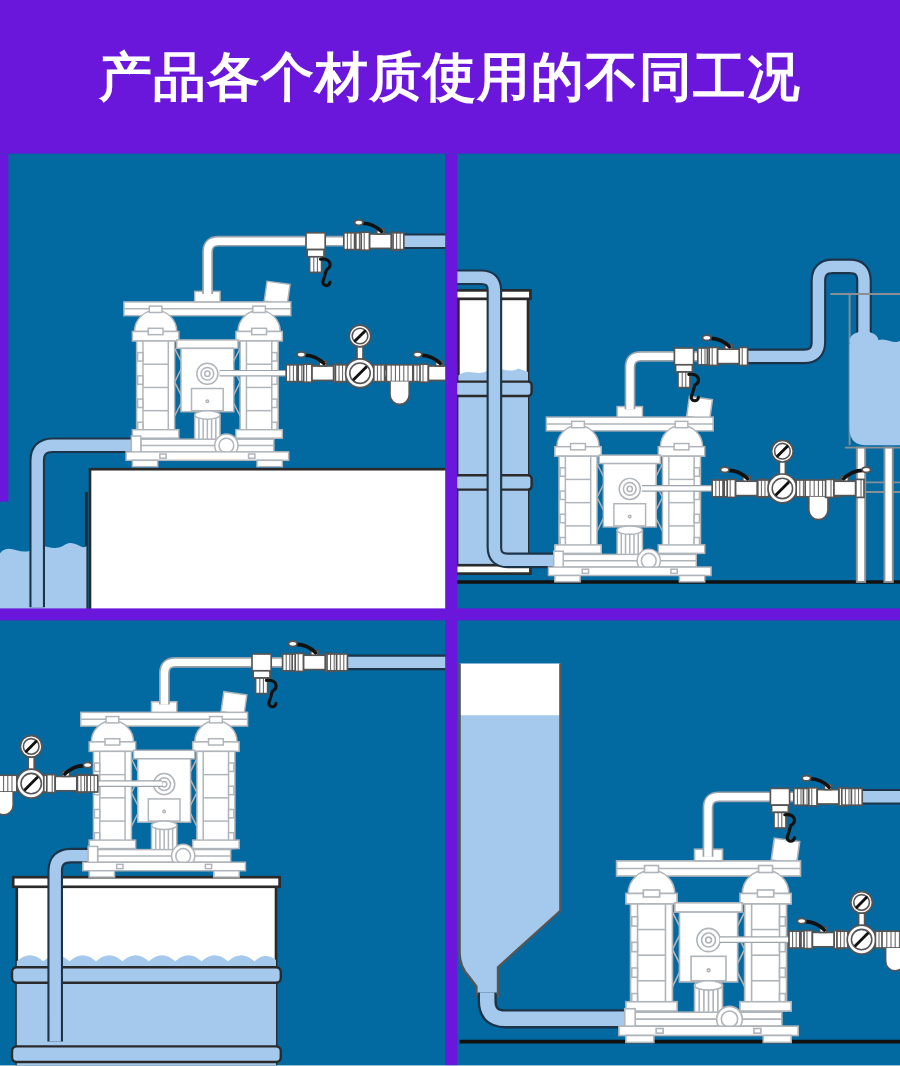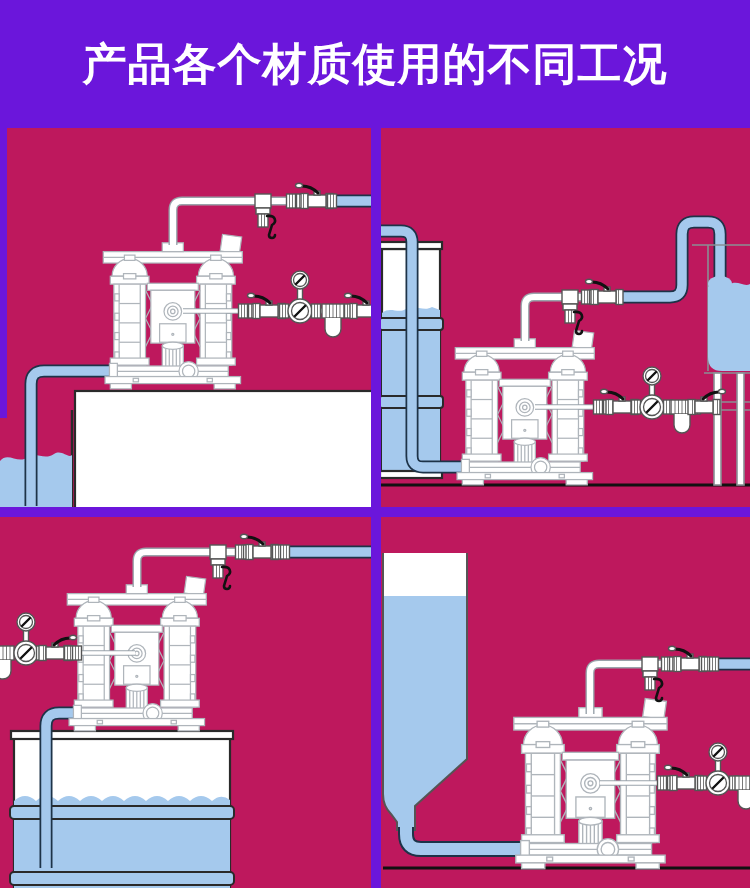--- a/index.html
+++ b/index.html
@@ -1,16 +1,16 @@
 <!DOCTYPE html>
 <html style="--header-bg: #6b16db; --divider: #6b16db; --liquid: #a5c9ed; --pipe-outline: #1d3348; --lineart: #afb5bb; --hardware: #555555; --dark: #111111; --tank-stroke: #2a2a2a; --stand-stroke: #8a8f94; --floor: #111111;"><head>
 <meta charset="utf-8">
 <style>
   html,body{margin:0;padding:0;background:#fff;}
-  .page{position:relative;width:750px;height:888px;overflow:hidden;background:#be185d;
+  .page{position:relative;width:750px;height:888px;overflow:hidden;background:#0369a1;
         font-family:Liberation Sans, sans-serif;}
   .banner{position:absolute;left:0;top:0;width:750px;height:128px;
           background:var(--header-bg,#6b16db);display:flex;align-items:center;justify-content:center;}
   .banner h1{margin:0;color:#fff;font-size:44px;font-weight:bold;letter-spacing:1px;}
   .scene{position:absolute;left:0;top:128px;}
 
   
   .la{stroke:var(--lineart,#afb5bb);fill:#fff;stroke-width:1.4;}
   .lanf{stroke:var(--lineart,#afb5bb);fill:none;stroke-width:1.4;}
   

